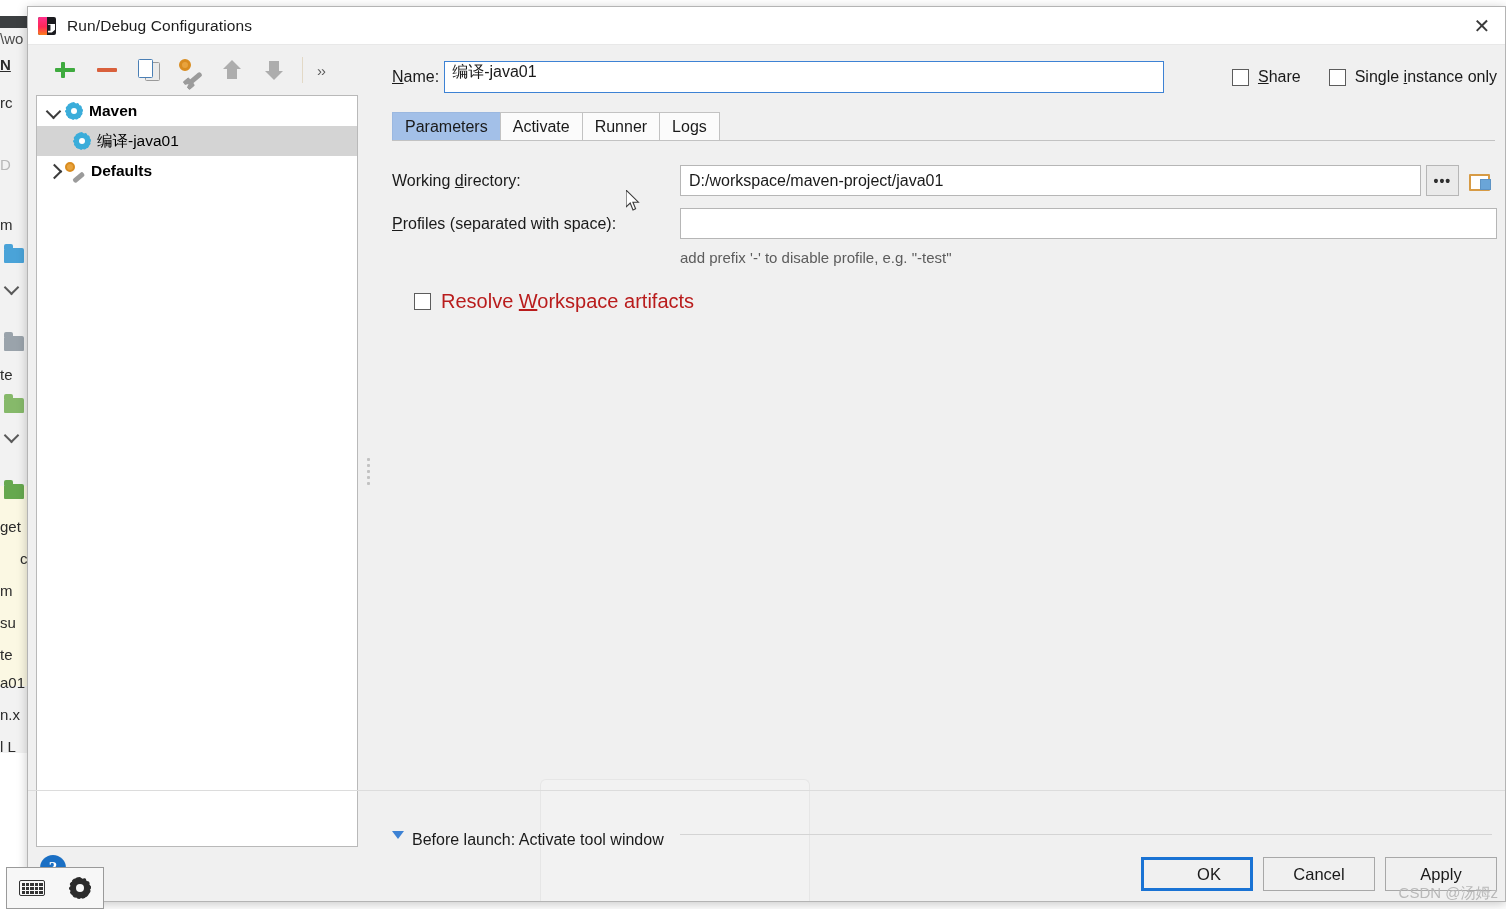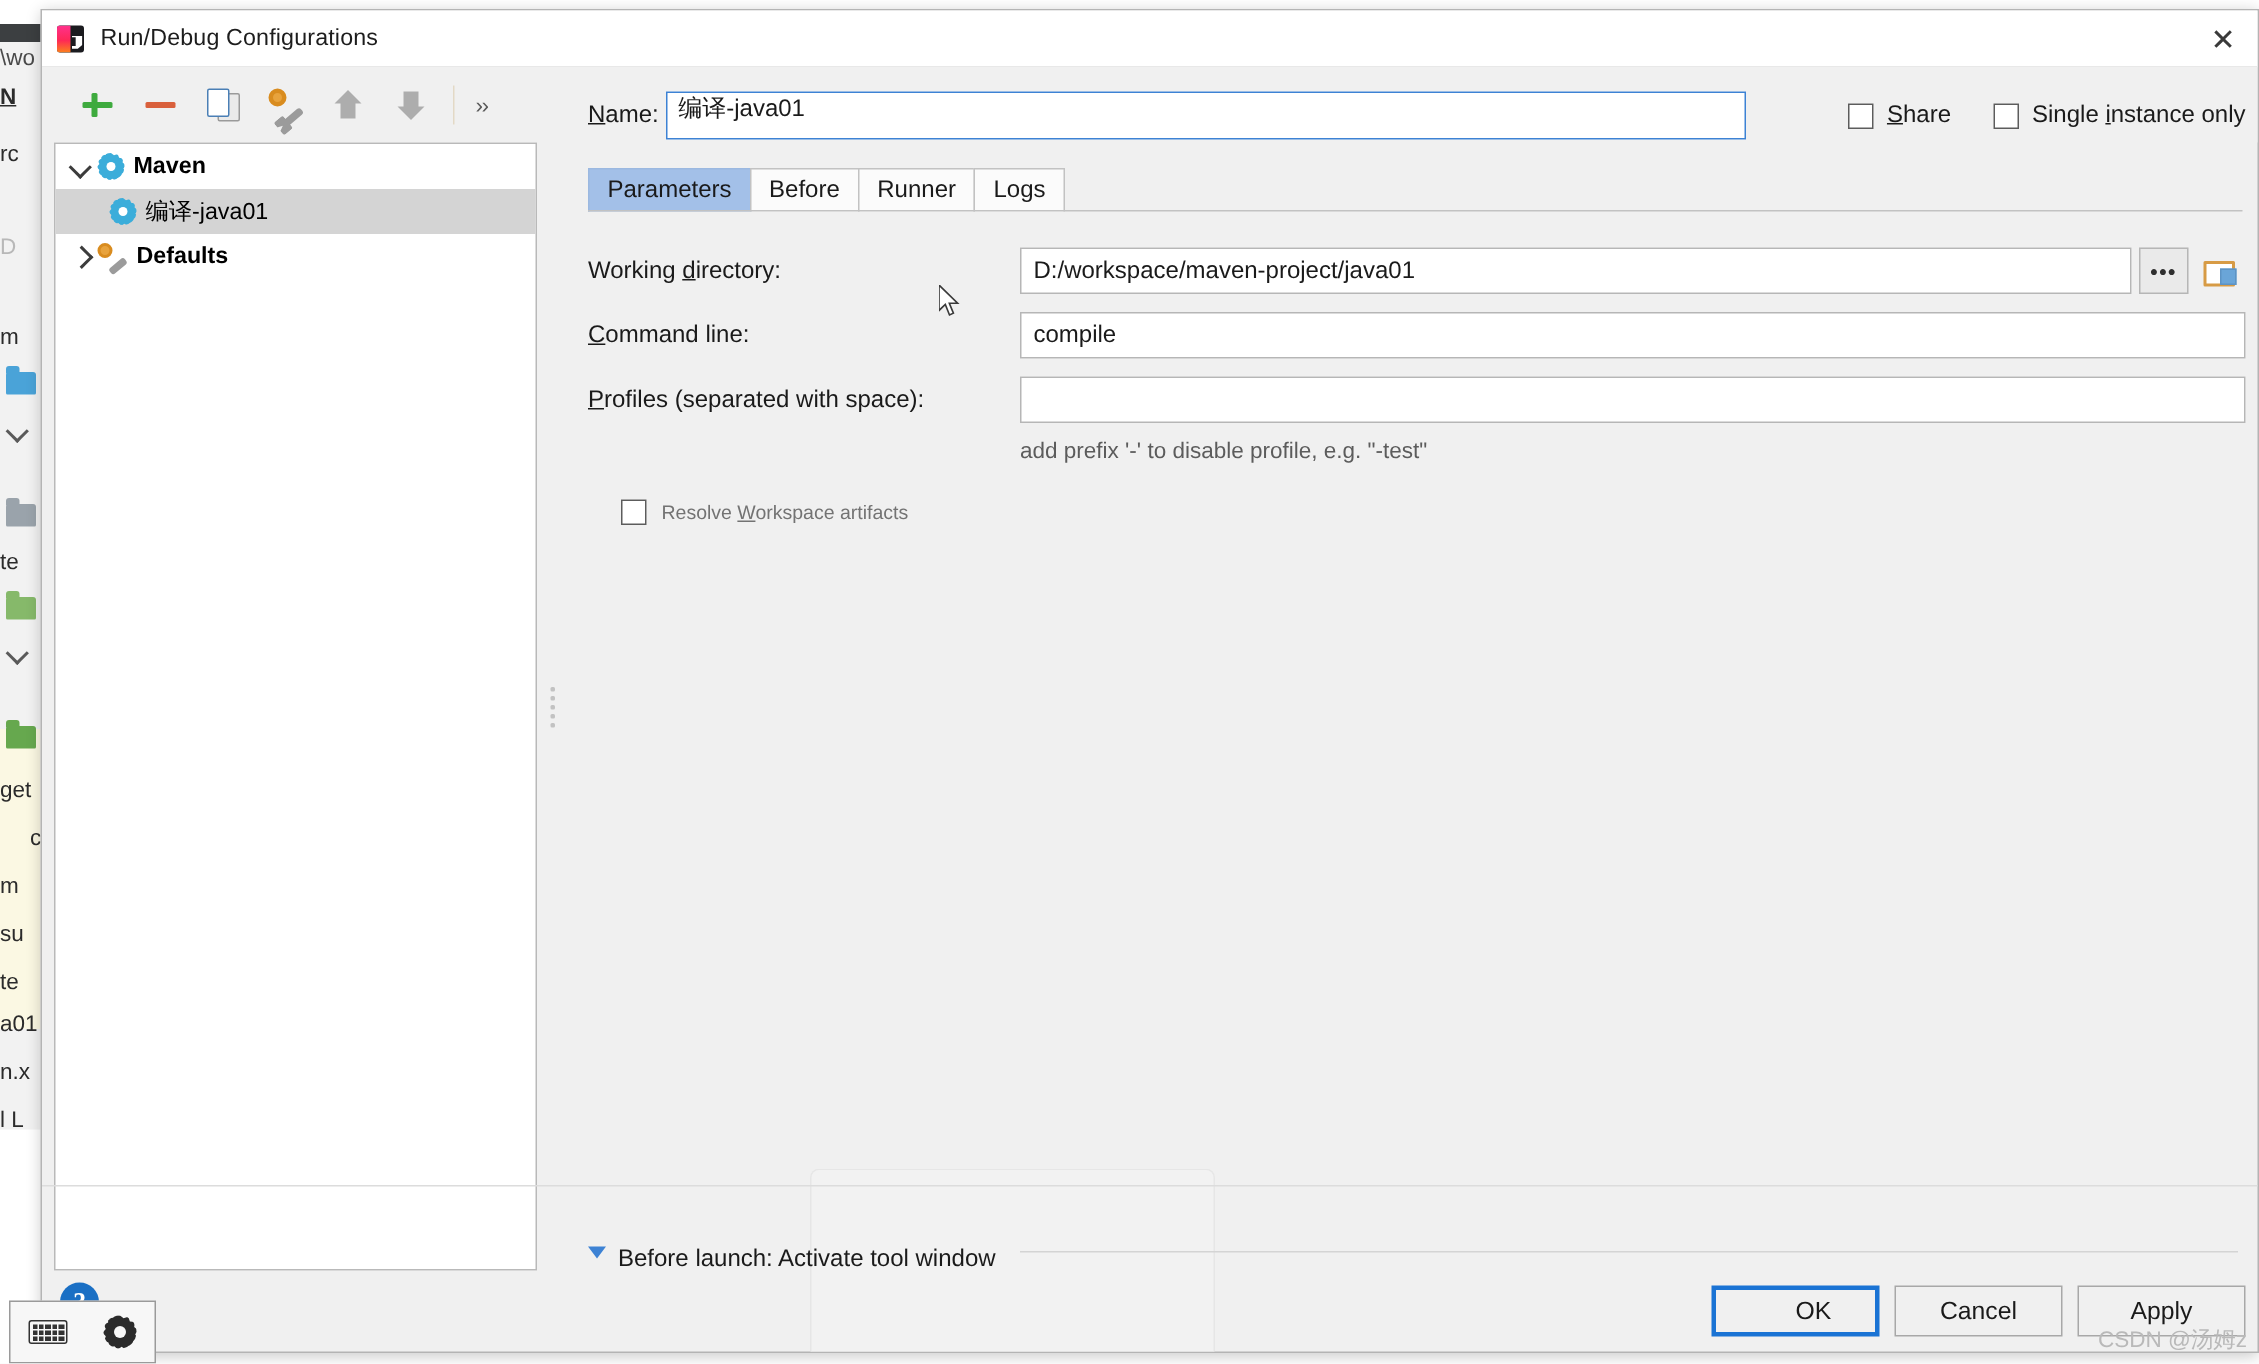--- a/index.html
+++ b/index.html
@@ -259,21 +259,21 @@
     border: 2px solid #d79b45; border-radius: 1px; background: #fff;
   }
   .folder-ic::after {
     content:''; position:absolute; right:0; bottom:0; width:9px; height:9px;
     background:#6aa5d8; border:1px solid #5d93c4;
   }
   .hint {
     margin-left: 288px; font-size: 15px; color: #5c5c5c; padding-top: 4px;
   }
   .res-row { display:flex; align-items:center; gap: 10px; margin-top: 24px; margin-left: 22px; cursor: pointer; }
-  .res-label { font-size: 13px; color: #737373; text-align: right; }
+  .res-label { font-size: 20px; color: #b91c1c; text-align: right; }
 
   
   .before-launch {
     position: absolute; left: 364px; bottom: 52px; display:flex; align-items:center; gap:8px;
     width: 1100px;
   }
   .tri-down {
     width:0; height:0; border-left:6px solid transparent; border-right:6px solid transparent;
     border-top:8px solid #3d82d4; cursor:pointer; flex:0 0 12px;
   }
@@ -455,46 +455,40 @@
             <span></span>
             <span></span>
         </span>
       </div>
 
       <div class="right-pane"></div>
     </div>
 
     <div class="tabs">
       <div class="tab active">Parameters</div>
-      <div class="tab">Before</div>
+      <div class="tab">Activate</div>
       <div class="tab">Runner</div>
       <div class="tab">Logs</div>
     </div>
     <div class="tab-underline"></div>
 
     <div class="form">
       <div class="frow">
         <span class="flabel">Working <span class="u">d</span>irectory:</span>
         <div class="finput wd">
           <span>D:/workspace/maven-project/java01</span>
         </div>
         <span class="sq-btn">
             <span class="dots">•••</span>
           </span>
         <span class="folder-btn">
             <span class="folder-ic"></span>
           </span>
       </div>
 
-      <div class="frow">
-        <span class="flabel"><span class="u">C</span>ommand line:</span>
-        <div class="finput cl">
-          <span>compile</span>
-        </div>
-      </div>
 
       <div class="frow">
         <span class="flabel"><span class="u">P</span>rofiles (separated with space):</span>
         <div class="finput pf">
           <span></span>
         </div>
       </div>
 
       <div class="hint">add prefix '-' to disable profile, e.g. "-test"</div>
 

